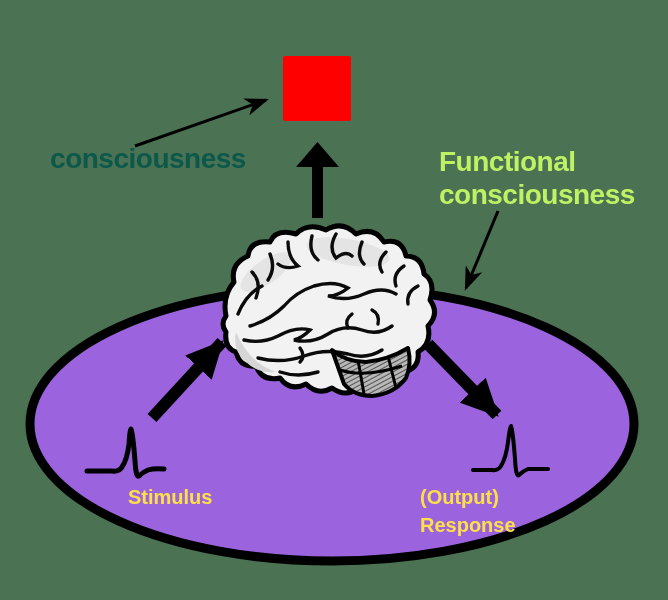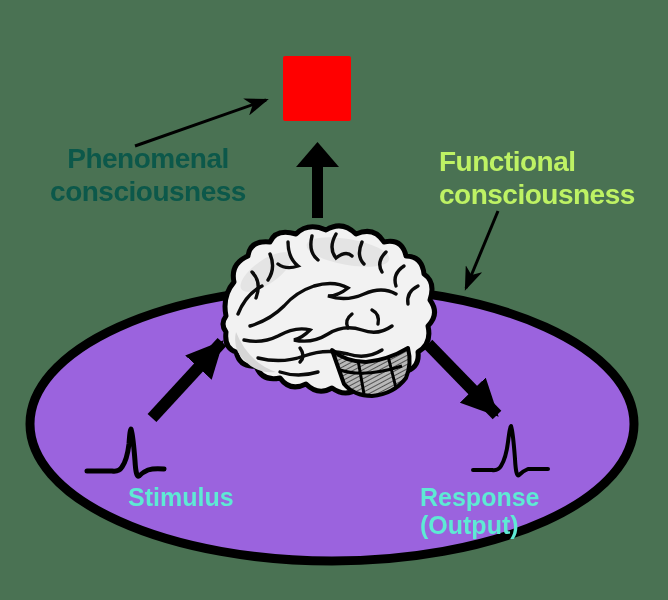--- a/index.html
+++ b/index.html
@@ -7,21 +7,21 @@
   .canvas {
     position: relative;
     width: 668px;
     height: 600px;
     overflow: hidden;
     background: #4a7253;
   }
   .canvas svg { position:absolute; left:0; top:0; }
   .lbl { position:absolute; line-height:33px; font-weight:900; white-space:nowrap; }
   .lbl.teal { font-size:28px; letter-spacing:-0.5px; color:#0c584a; }
-  .lbl.ink  { font-size:25px; line-height:28px; font-weight:bold; color:#5eead4; }
+  .lbl.ink  { font-size:20px; line-height:28px; font-weight:bold; color:#fde047; }
   .lbl.centered { text-align:center; }
   #phenomenal-label { left:36px;  top:142px; width:224px; }
   #functional-label { left:439px; top:145px; }
   #stimulus-label   { left:128px; top:483px; }
   #response-label   { left:420px; top:483px; }
 </style>
 </head>
 <body>
 
 <div class="canvas" style="background: rgb(74, 114, 83);">
@@ -95,31 +95,30 @@
     </g>
 
     <rect x="283" y="56" width="68" height="65" rx="2" fill="#ff0000"></rect>
 
     <line x1="135" y1="146" x2="266" y2="100" stroke="#000" stroke-width="3" marker-end="url(#mThin)"></line>
 
     <line x1="498" y1="211" x2="466" y2="288" stroke="#000" stroke-width="3" marker-end="url(#mThin)"></line>
   </svg>
 
   <div class="lbl teal centered" id="phenomenal-label" style="color: rgb(12, 88, 74);">
-    <div>Phenomenal</div>
     <div>consciousness</div>
   </div>
 
   <div class="lbl teal" id="functional-label" style="color: #bef264;">
     <div>Functional</div>
     <div>consciousness</div>
   </div>
 
   <div class="lbl ink" id="stimulus-label">
     <div>Stimulus</div>
   </div>
 
   <div class="lbl ink" id="response-label">
+    <div>(Output)</div>
     <div>Response</div>
-    <div>(Output)</div>
   </div>
 
 </div>
 
 </body></html>

